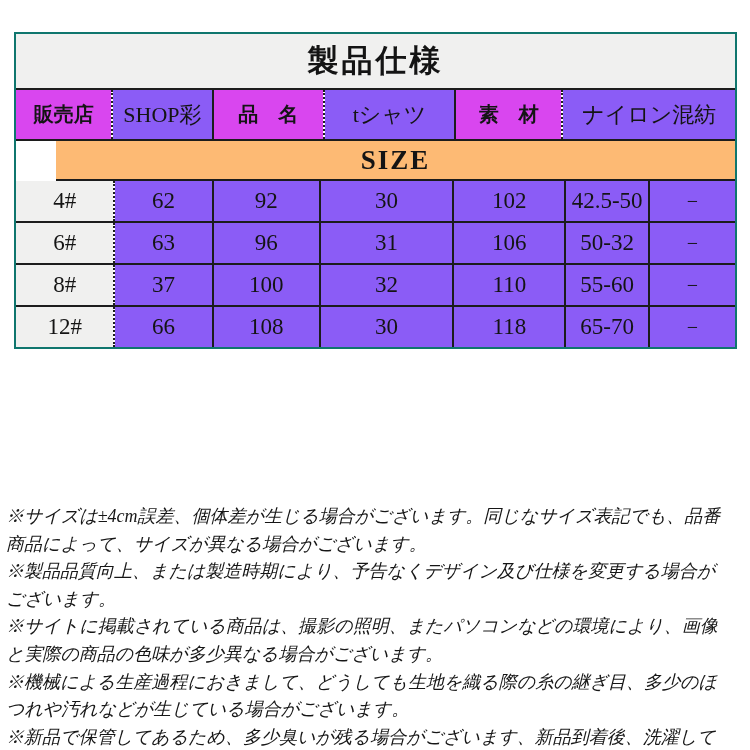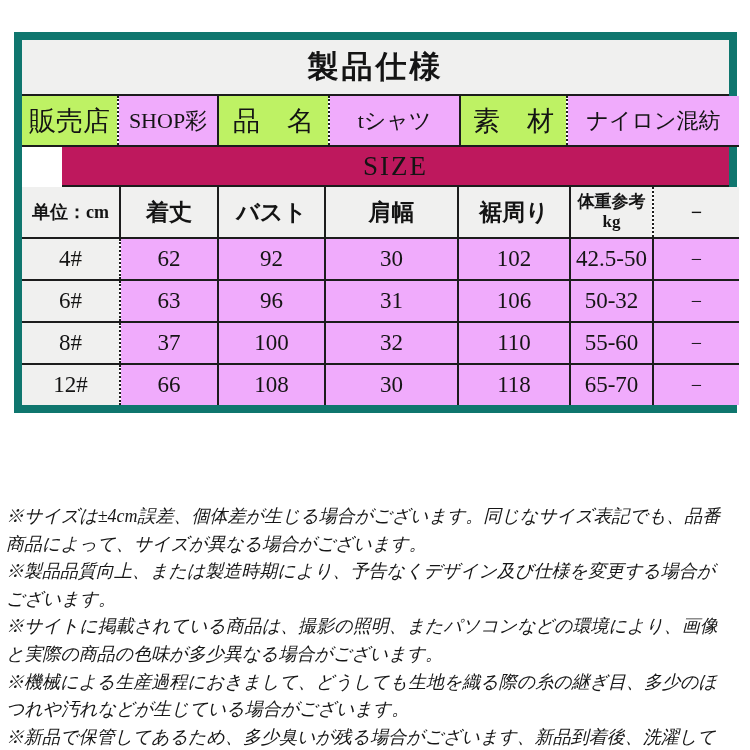--- a/index.html
+++ b/index.html
@@ -3,44 +3,44 @@
 <meta charset="utf-8">
 <style>
   html,body{margin:0;padding:0;}
   body{
     width:750px;height:750px;background:#ffffff;position:relative;
     font-family:"Liberation Serif","DejaVu Serif",serif;color:#141414;
     -webkit-font-smoothing:antialiased;
   }
   .twrap{
     position:absolute;left:14px;top:32px;width:723px;
-    box-sizing:border-box;border:8px solid #0f766e;background:#ffffff;
+    box-sizing:border-box;border:2px solid #0f766e;background:#ffffff;
   }
   .title-row{
     height:54px;background:#f0f0ef;border-bottom:2px solid #1c1c1c;
     display:flex;align-items:center;justify-content:center;
     font-size:31px;font-weight:bold;letter-spacing:3px;
   }
   table{width:100%;border-collapse:collapse;table-layout:fixed;}
   td{
     border-right:2px solid #1c1c1c;border-bottom:2px solid #1c1c1c;
     text-align:center;vertical-align:middle;padding:0;overflow:hidden;
-    font-size:23px;background:#f0abfc;
+    font-size:23px;background:#8b5cf6;
   }
   td:last-child{border-right:none;}
   tr.last td{border-bottom:none;}
   td.dot{border-right-style:dotted;}
   .spec .r1 td{height:49px;}
   .spec .r2 td{height:50px;}
-  td.lab{background:#bef264;font-weight:normal;font-size:27px;}
+  td.lab{background:#d946ef;font-weight:bold;font-size:20px;}
   td.val{font-size:22px;}
   .size-title{
-    height:38px;background:#be185d;border-bottom:2px solid #1c1c1c;
+    height:38px;background:#fdba74;border-bottom:2px solid #1c1c1c;
     display:flex;align-items:center;justify-content:center;
-    font-size:27px;font-weight:400;letter-spacing:2px;margin-left:40px;
+    font-size:27px;font-weight:700;letter-spacing:2px;margin-left:40px;
   }
   .sizes .head td{height:50px;background:#f0f0ef;font-weight:bold;font-size:23px;}
   .sizes .head td.unit{font-size:18px;letter-spacing:0;}
   .sizes .head td.weight{font-size:17px;line-height:1.15;}
   .sizes .head td.weight span{display:block;}
   .sizes .head td.dashcell{font-size:20px;}
   .sizes .data td{height:40px;font-size:23px;}
   .sizes .data td.szlab{background:#f0f0ef;font-weight:normal;}
   .sizes .data td.dashcell{font-size:20px;}
   .notes{
@@ -83,32 +83,20 @@
     <colgroup>
       <col style="width:98px">
         <col style="width:98px">
         <col style="width:107px">
       <col style="width:133px">
         <col style="width:112px">
         <col style="width:83px">
         <col style="width:86px">
     </colgroup>
     <tbody>
-      <tr class="head">
-        <td class="unit">单位：cm</td>
-        <td>着丈</td>
-        <td>バスト</td>
-        <td>肩幅</td>
-        <td>裾周り</td>
-        <td class="weight dot">
-          <span>体重参考</span>
-          <span>kg</span>
-        </td>
-        <td class="dashcell">−</td>
-      </tr>
 
       <tr class="data">
         <td class="szlab dot">4#</td>
         <td>62</td>
         <td>92</td>
         <td>30</td>
         <td>102</td>
         <td>42.5-50</td>
         <td class="dashcell">−</td>
       </tr>

